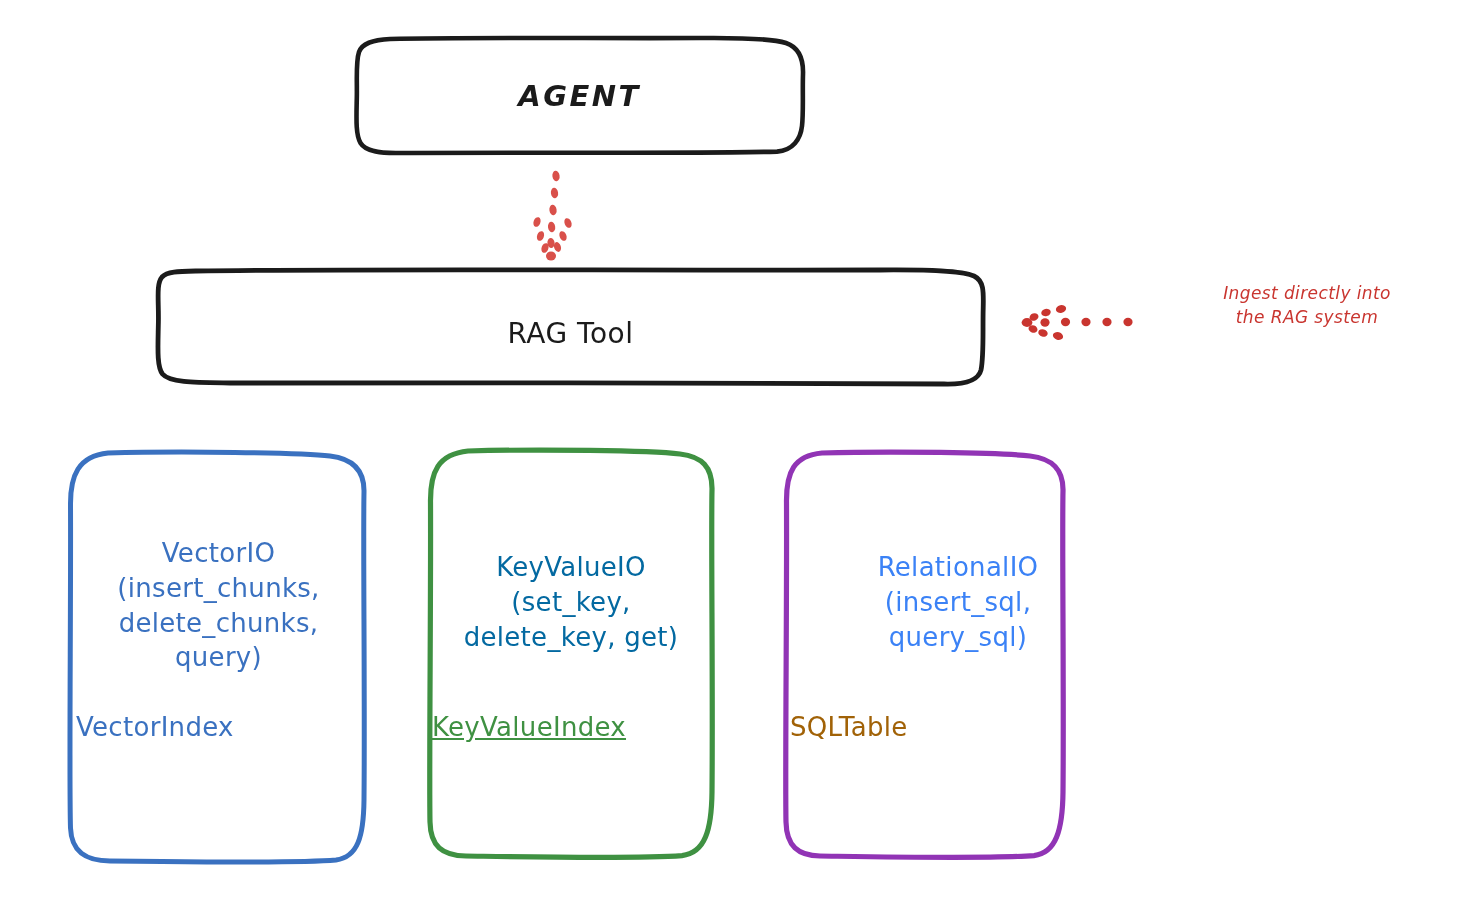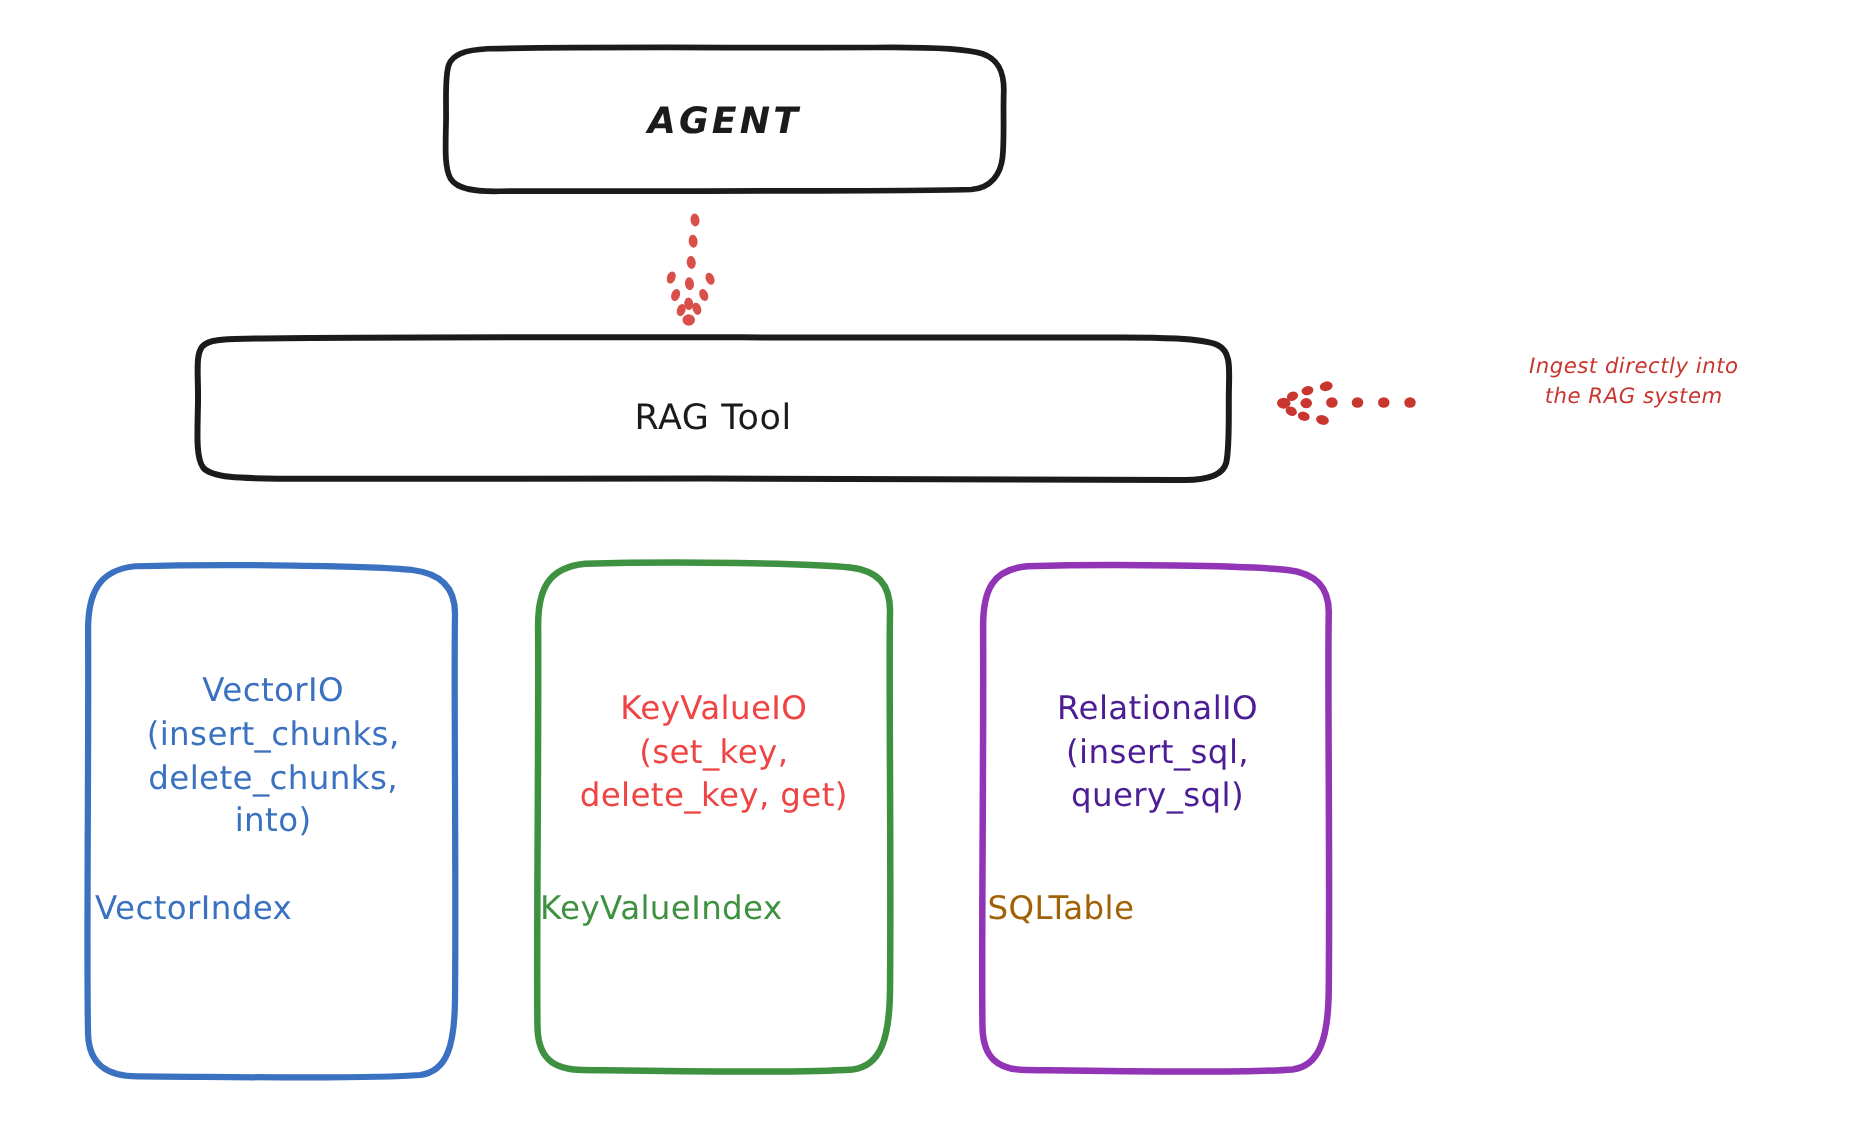--- a/index.html
+++ b/index.html
@@ -65,24 +65,24 @@
   .col-index {
     position: absolute;
     font-size: 26px;
     letter-spacing: 0.3px;
     pointer-events: none;
   }
 
   #vector-title { left: 76px; top: 536px; width: 285px; color: #3a71c0; }
   #vector-index { left: 76px; top: 712px; width: 285px; color: #3a71c0; }
 
-  #kv-title     { left: 432px; top: 550px; width: 278px; color: #ef4444; }
-  #kv-index     { left: 432px; top: 712px; width: 238px; color: #3f9142; }
-
-  #rel-title    { left: 790px; top: 550px; width: 272px; color: #4c1d95; }
+  #kv-title     { left: 432px; top: 550px; width: 278px; color: #0369a1; }
+  #kv-index     { left: 432px; top: 712px; width: 238px; color: #3f9142; text-decoration: underline; }
+
+  #rel-title    { left: 790px; top: 550px; width: 272px; color: #3b82f6; padding-left: 32px; }
   #rel-index    { left: 790px; top: 712px; width: 272px; color: #a16207; }
 
   
   #ingest-note {
     position: absolute;
     left: 1142px;
     top: 281px;
     width: 330px;
     text-align: center;
     font-size: 17px;
@@ -202,21 +202,21 @@
   </g>
 </svg>
 
 <div class="node-label" id="agent-label">AGENT</div>
 
 <div class="node-label" id="rag-label">RAG Tool</div>
 
 <div class="col-title" id="vector-title">VectorIO
 (insert_chunks,
 delete_chunks,
-into)</div>
+query)</div>
 <div class="col-index" id="vector-index">VectorIndex</div>
 
 <div class="col-title" id="kv-title">KeyValueIO
 (set_key,
 delete_key, get)</div>
 <div class="col-index" id="kv-index">KeyValueIndex</div>
 
 <div class="col-title" id="rel-title">RelationalIO
 (insert_sql,
 query_sql)</div>

